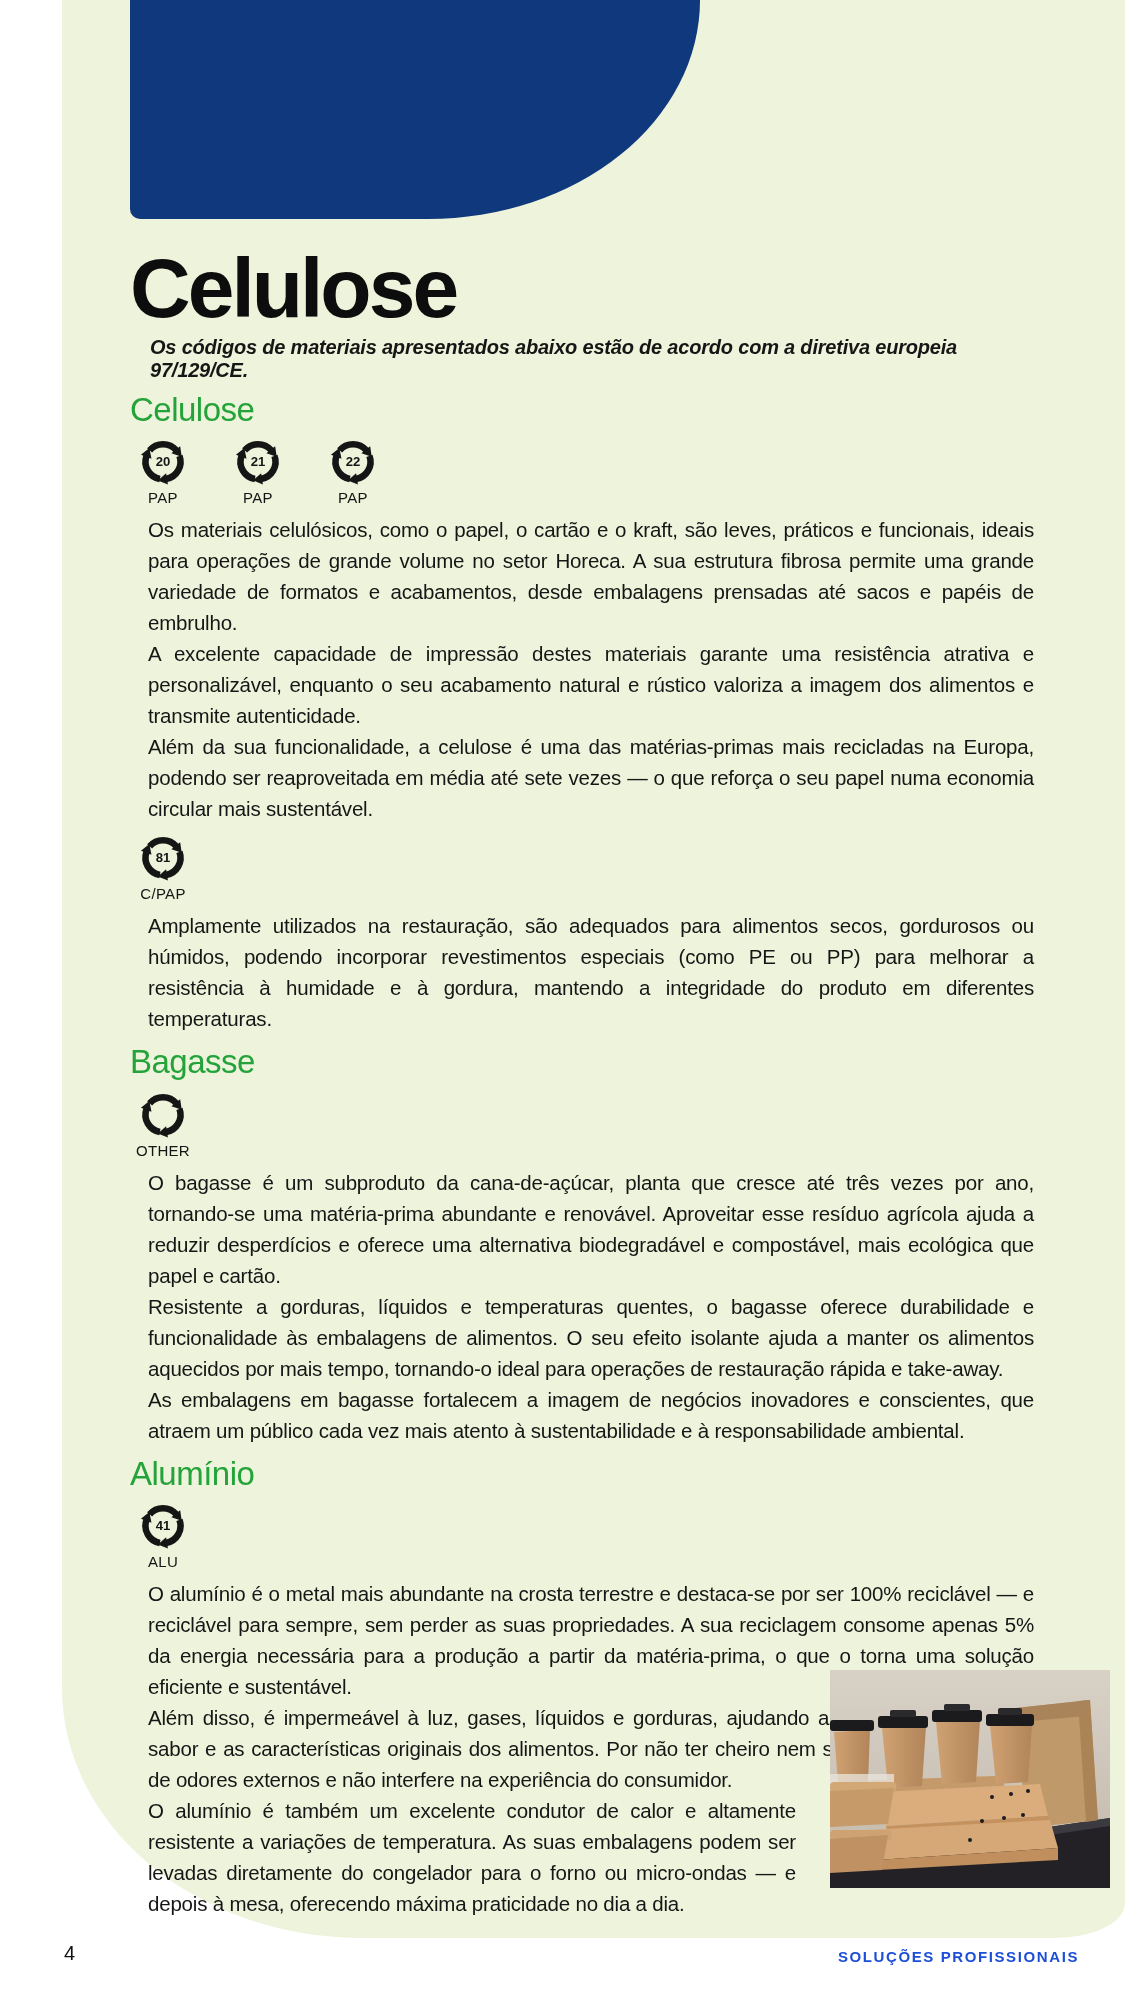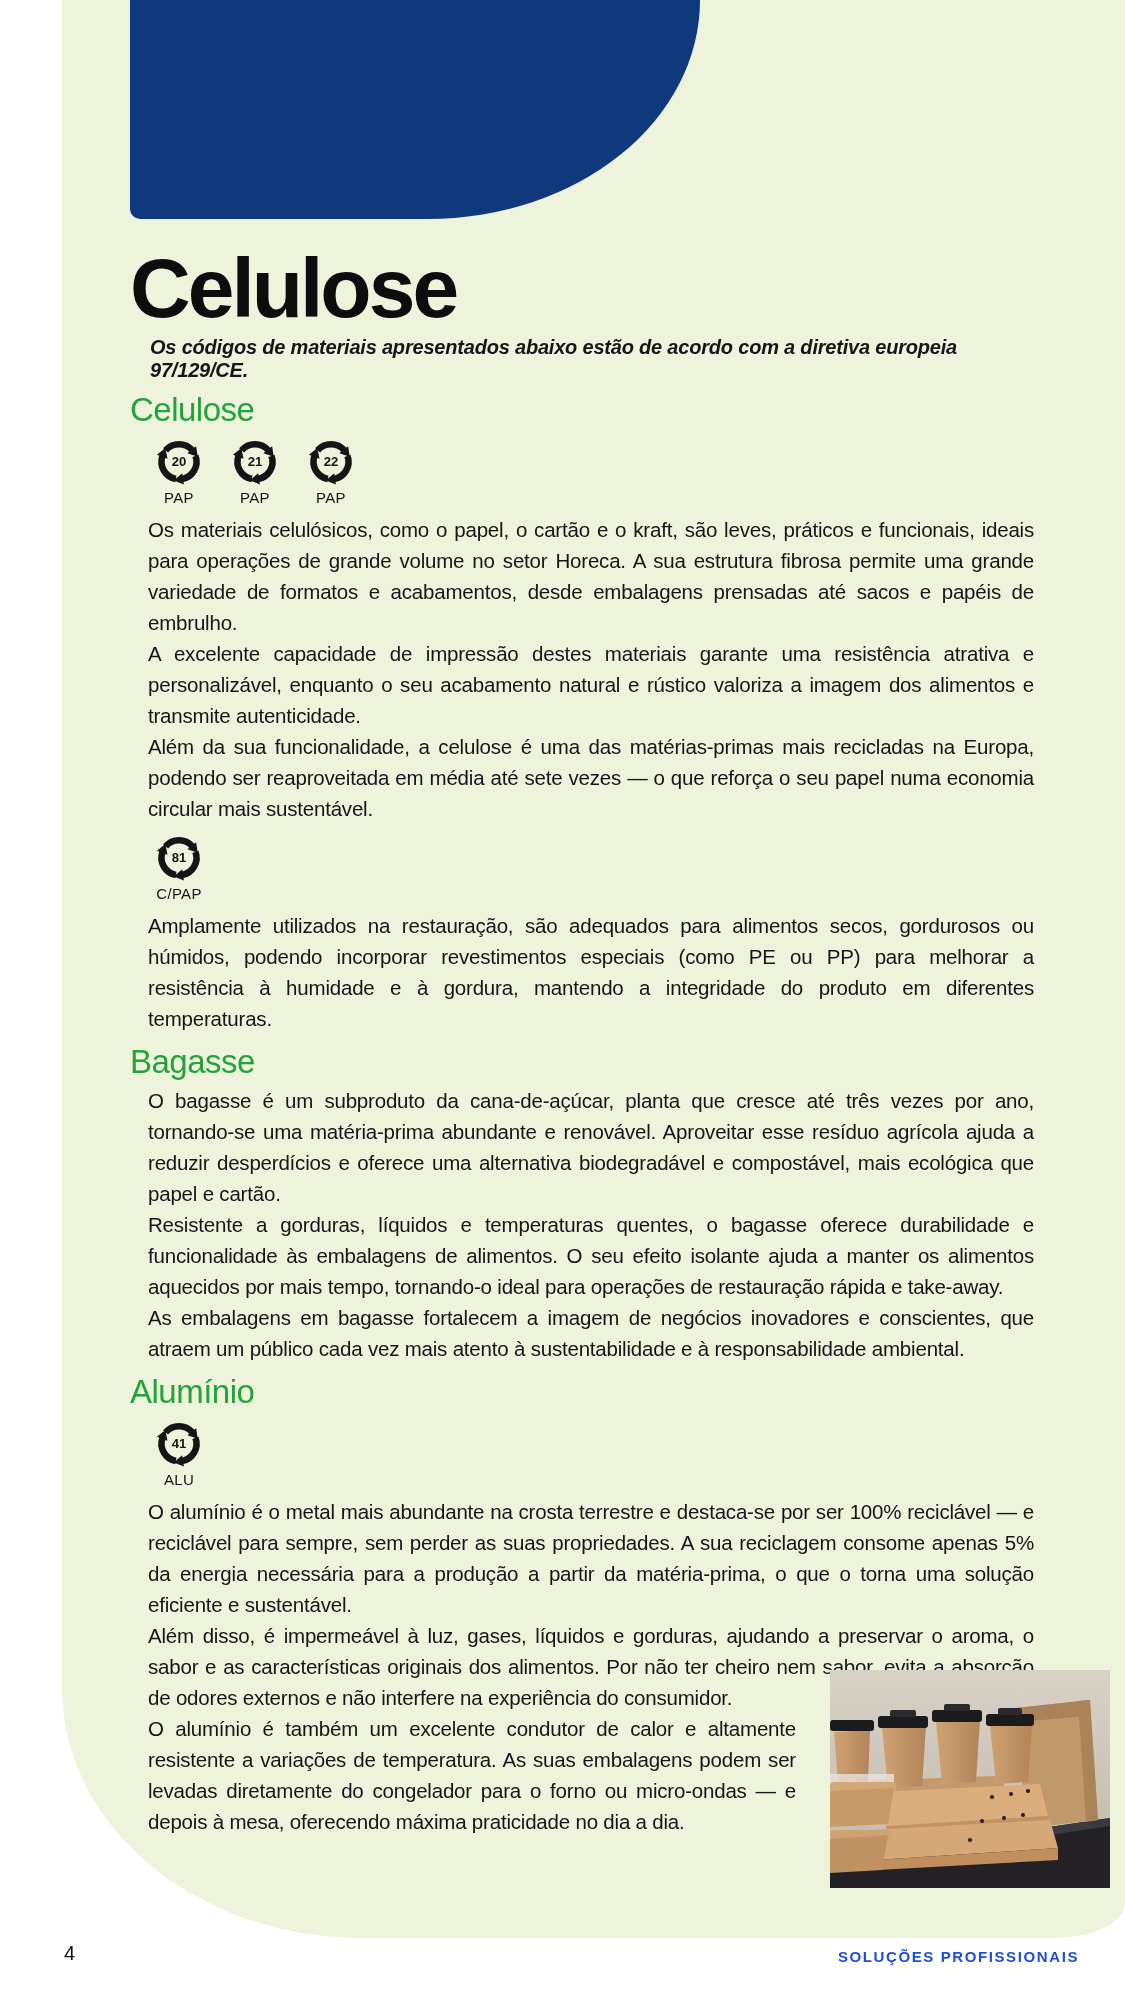--- a/index.html
+++ b/index.html
@@ -34,21 +34,21 @@
   }
   .subtitle{
     font-size:20px;font-weight:bold;letter-spacing:-0.2px;
     margin:0 0 6px 20px;
     font-style:italic;
   }
   .section-heading{
     color:#23a339;font-size:33px;font-weight:normal;letter-spacing:-0.5px;
     margin:10px 0 4px 0;line-height:1.1;
   }
-  .icons-row{display:flex;gap:12px;margin:4px 0 8px 17px;}
+  .icons-row{display:flex;gap:31px;margin:4px 0 8px 1px;}
   .ricon{width:64px;text-align:center;}
   .ric{width:56px;height:56px;display:block;margin:0 auto;}
   .rnum{font-size:15px;font-weight:bold;fill:#151515;}
   .rlabel{font-size:15px;color:#151515;margin-top:1px;letter-spacing:0.3px;text-align:center;}
   p.body{
     font-size:20.5px;line-height:31px;letter-spacing:-0.2px;
     text-align:justify;margin:0 8px 0 18px;
   }
   p.narrow{max-width:648px;}
   .photo{
@@ -120,20 +120,29 @@
       <svg class="ric" viewBox="0 0 64 64">
         <use href="#rloop"></use>
         <text class="rnum" x="32" y="39" text-anchor="middle">81</text>
       </svg>
       <div class="rlabel">C/PAP</div>
     </div>
   </div>
   <p class="body">Amplamente utilizados na restauração, são adequados para alimentos secos, gordurosos ou húmidos, podendo incorporar revestimentos especiais (como PE ou PP) para melhorar a resistência à humidade e à gordura, mantendo a integridade do produto em diferentes temperaturas.</p>
 
   <h2 class="section-heading">Bagasse</h2>
+  <div class="icons-row">
+    <div class="ricon">
+      <svg class="ric" viewBox="0 0 64 64">
+        <use href="#rloop"></use>
+        <text class="rnum" x="32" y="39" text-anchor="middle"></text>
+      </svg>
+      <div class="rlabel">OTHER</div>
+    </div>
+  </div>
   <p class="body">O bagasse é um subproduto da cana-de-açúcar, planta que cresce até três vezes por ano, tornando-se uma matéria-prima abundante e renovável. Aproveitar esse resíduo agrícola ajuda a reduzir desperdícios e oferece uma alternativa biodegradável e compostável, mais ecológica que papel e cartão.</p>
   <p class="body">Resistente a gorduras, líquidos e temperaturas quentes, o bagasse oferece durabilidade e funcionalidade às embalagens de alimentos. O seu efeito isolante ajuda a manter os alimentos aquecidos por mais tempo, tornando-o ideal para operações de restauração rápida e take-away.</p>
   <p class="body">As embalagens em bagasse fortalecem a imagem de negócios inovadores e conscientes, que atraem um público cada vez mais atento à sustentabilidade e à responsabilidade ambiental.</p>
 
   <h2 class="section-heading">Alumínio</h2>
   <div class="icons-row">
     <div class="ricon">
       <svg class="ric" viewBox="0 0 64 64">
         <use href="#rloop"></use>
         <text class="rnum" x="32" y="39" text-anchor="middle">41</text>

